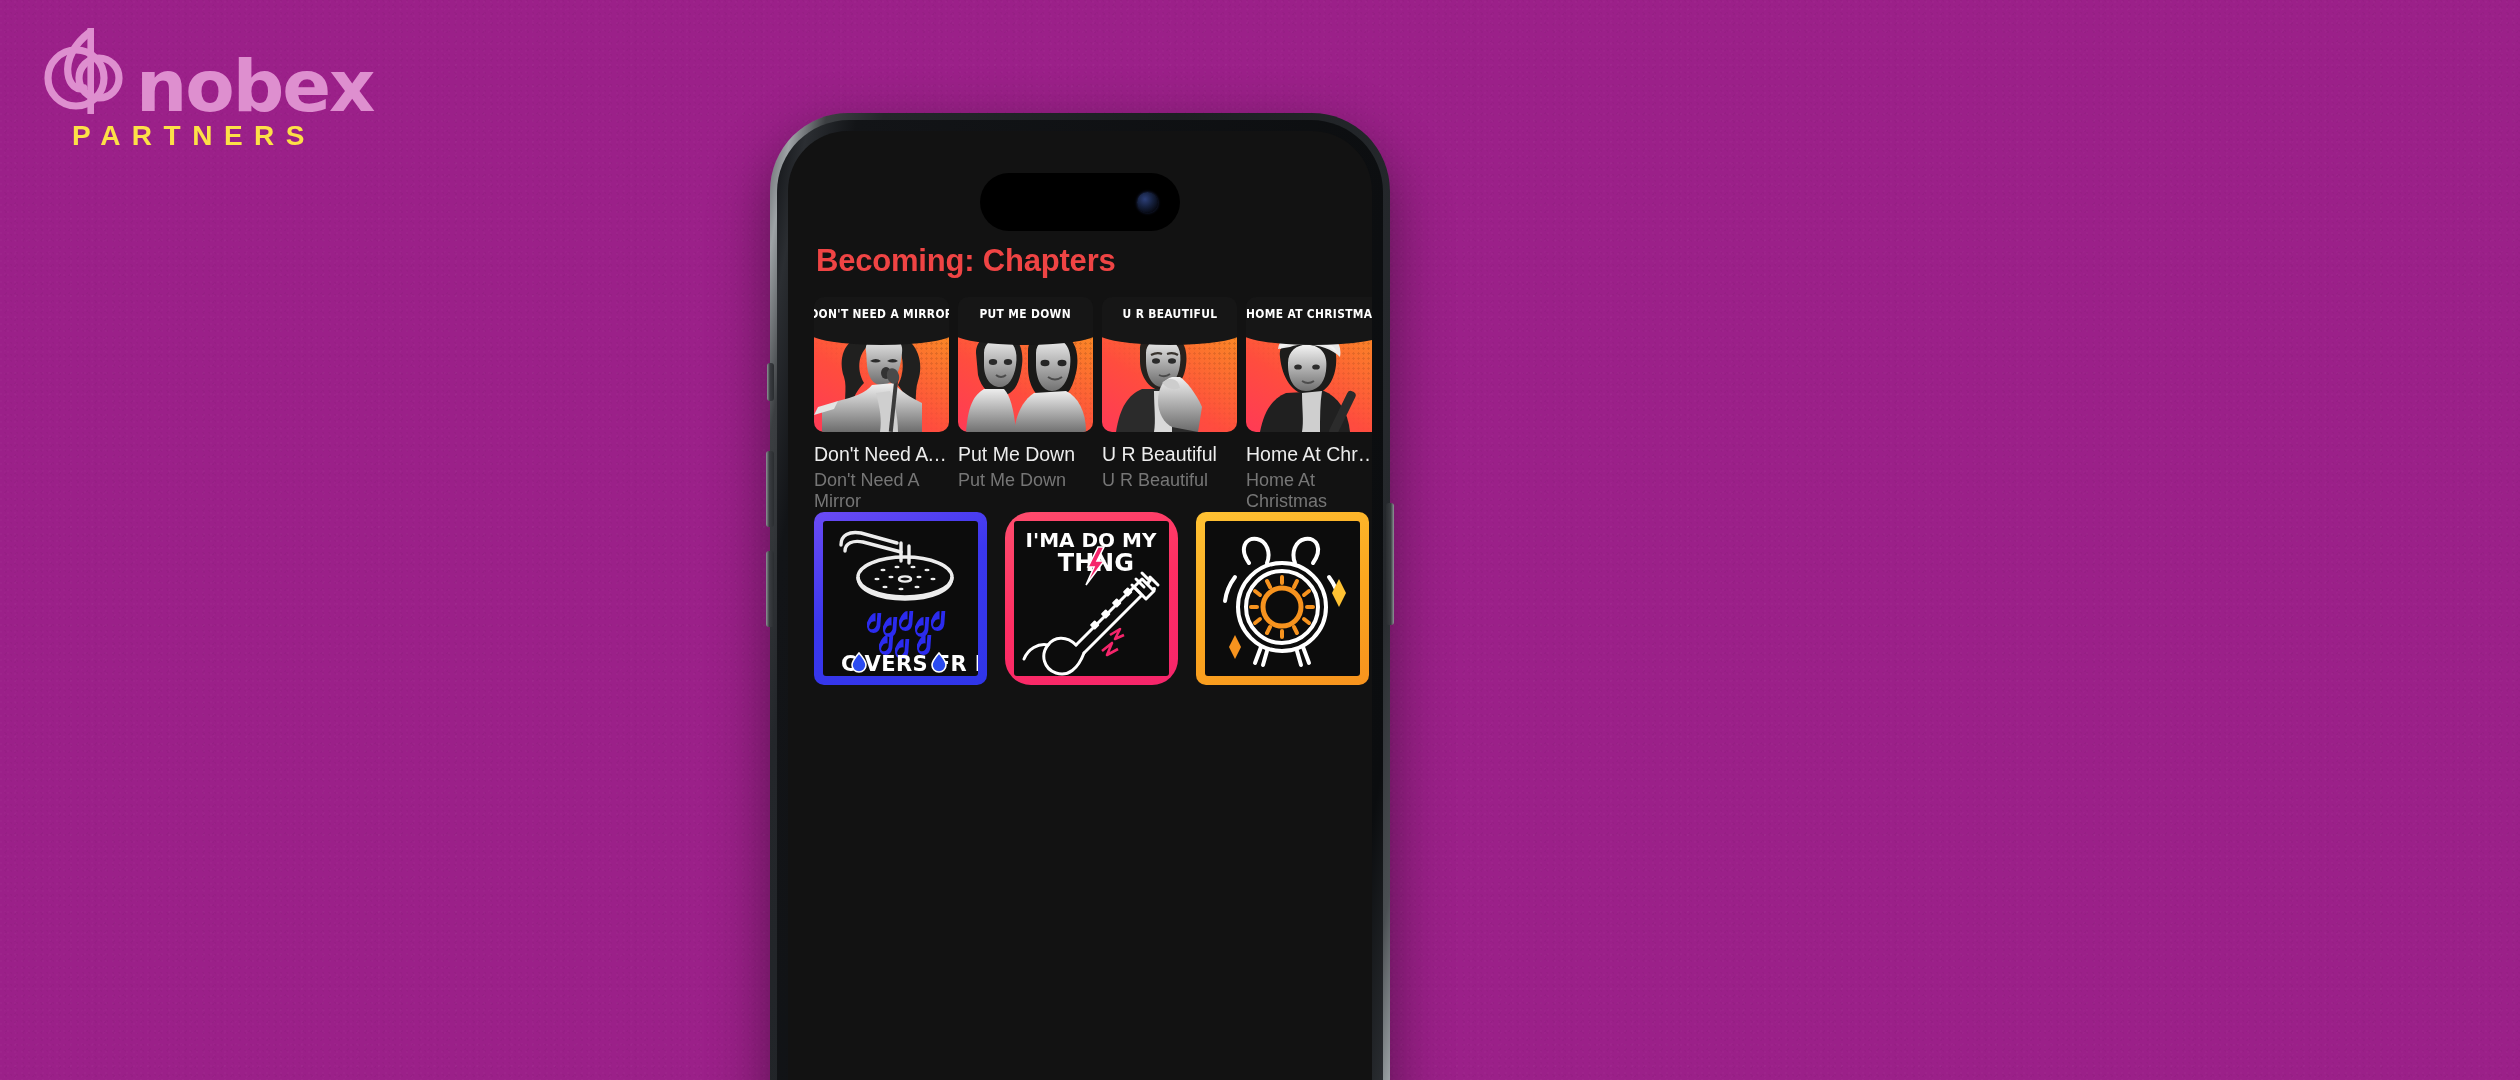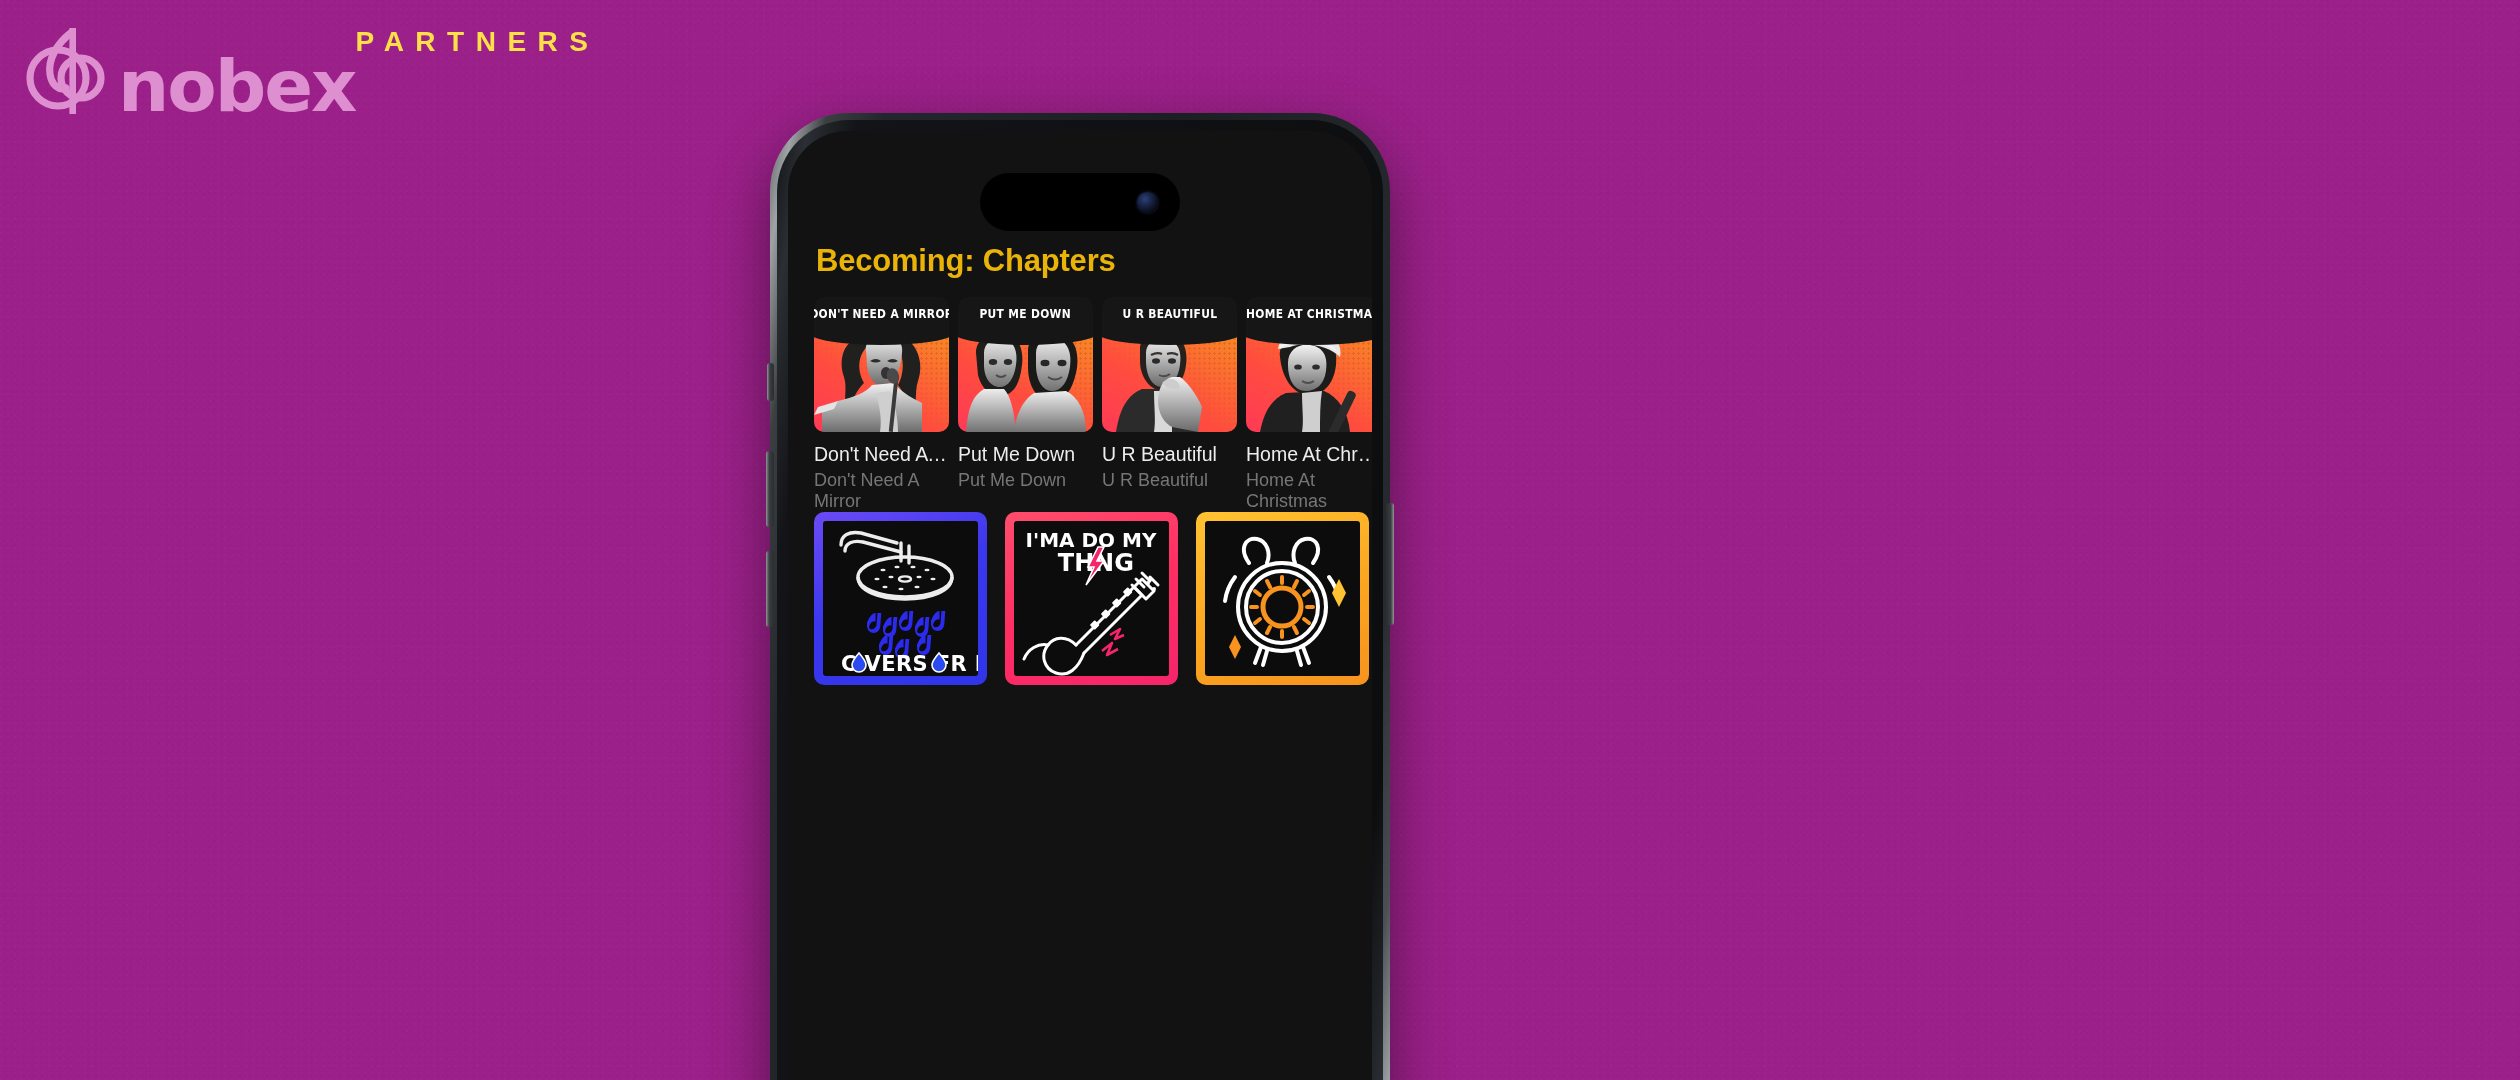--- a/index.html
+++ b/index.html
@@ -15,22 +15,22 @@
     background-image:
       radial-gradient(circle at 13% 27%, rgba(255,255,255,.07) 0 1px, transparent 1px),
       radial-gradient(circle at 71% 61%, rgba(0,0,0,.10) 0 1px, transparent 1px),
       radial-gradient(circle at 44% 88%, rgba(255,255,255,.05) 0 1px, transparent 1px),
       radial-gradient(circle at 88% 12%, rgba(0,0,0,.08) 0 1px, transparent 1px);
     background-size:7px 7px, 9px 9px, 11px 11px, 6px 6px;
   }
 
   
   #logo{
-    position:absolute; left:26px; top:22px; z-index:5;
-    display:flex; flex-direction:row; width:300px;text-align:center;
+    position:absolute; left:44px; top:22px; z-index:5;
+    display:flex; flex-direction:column; width:300px;text-align:center;
   }
   #logo-top{ display:flex; align-items:flex-end; gap:8px; }
   #logo-mark{ width:84px; height:94px; flex:none; }
   #logo-word{
     font-size:72px; font-weight:bold; letter-spacing:-2px;
     color:#DE8FCF; line-height:.82; font-family:"DejaVu Sans", sans-serif;
   }
   #logo-sub{
     margin-top:4px;
     font-size:28px; font-weight:bold; letter-spacing:11.5px;
@@ -73,21 +73,21 @@
   }
   #island-cam{
     width:21px; height:21px; border-radius:50%;
     background:radial-gradient(circle at 38% 34%, #2c3f78 0%, #15203d 42%, #070a14 74%, #050608 100%);
     box-shadow:0 0 3px rgba(60,80,160,.55);
   }
 
   
   #app{ position:absolute; left:0; right:0; top:112px; bottom:0; padding:0 26px; }
   .section-title{
-    color:#eab308; font-size:31px; font-weight:bold; letter-spacing:-.2px;
+    color:#ef4444; font-size:31px; font-weight:bold; letter-spacing:-.2px;
     margin:0 0 18px 2px;
   }
   #chapters-row{ display:flex; gap:9px; }
   .chapter-card{ width:135px; flex:none; }
   .art{
     width:135px; height:135px; border-radius:10px; overflow:hidden;
     background:#161616; position:relative;
   }
   .art-head{
     position:relative; height:34px; background:#161616; z-index:3;
@@ -364,21 +364,21 @@
 
               <text x="18" y="150" fill="#FFFFFF" font-family="DejaVu Sans, sans-serif" font-size="21" font-weight="bold" letter-spacing="0.4">C VERS FR M</text>
               <g fill="#2B4BF0" stroke="#FFFFFF" stroke-width="1.6">
                 <path d="M36 132 q7 8 7 12 a7 7 0 0 1 -14 0 q0 -4 7 -12 Z"></path>
                 <path d="M116 132 q7 8 7 12 a7 7 0 0 1 -14 0 q0 -4 7 -12 Z"></path>
               </g>
             </svg>
           </div>
         </div>
 
-        <div class="show-card" style="background:linear-gradient(160deg,#FF4D6D 0%,#FF2E63 50%,#F5256B 100%);">
+        <div class="show-card" style="background:linear-gradient(160deg,#FF4D6D 0%,#FF2E63 50%,#F5256B 100%);border-radius:26px;">
           <div class="show-inner">
             <svg viewBox="0 0 155 155" width="100%" height="100%">
               <text x="77" y="26" fill="#FFFFFF" text-anchor="middle" font-family="DejaVu Sans, sans-serif" font-size="20" font-weight="bold">I'MA DO MY</text>
               <text x="62" y="50" fill="#FFFFFF" text-anchor="middle" font-family="DejaVu Sans, sans-serif" font-size="24" font-weight="bold">TH</text>
               <text x="100" y="50" fill="#FFFFFF" text-anchor="middle" font-family="DejaVu Sans, sans-serif" font-size="24" font-weight="bold">NG</text>
               <path d="M84 26 L74 46 L80 46 L72 64 L90 40 L83 40 L90 26 Z" fill="#F5256B" stroke="#FFFFFF" stroke-width="1.6"></path>
 
               <g fill="none" stroke="#FFFFFF" stroke-width="3" stroke-linejoin="round" stroke-linecap="round">
                 <path d="M128 58 L140 70 L132 78 L120 66 Z"></path>
                 <path d="M128 52 L136 60 M136 56 L144 64 M122 58 L130 66 M118 64 L126 72"></path>

